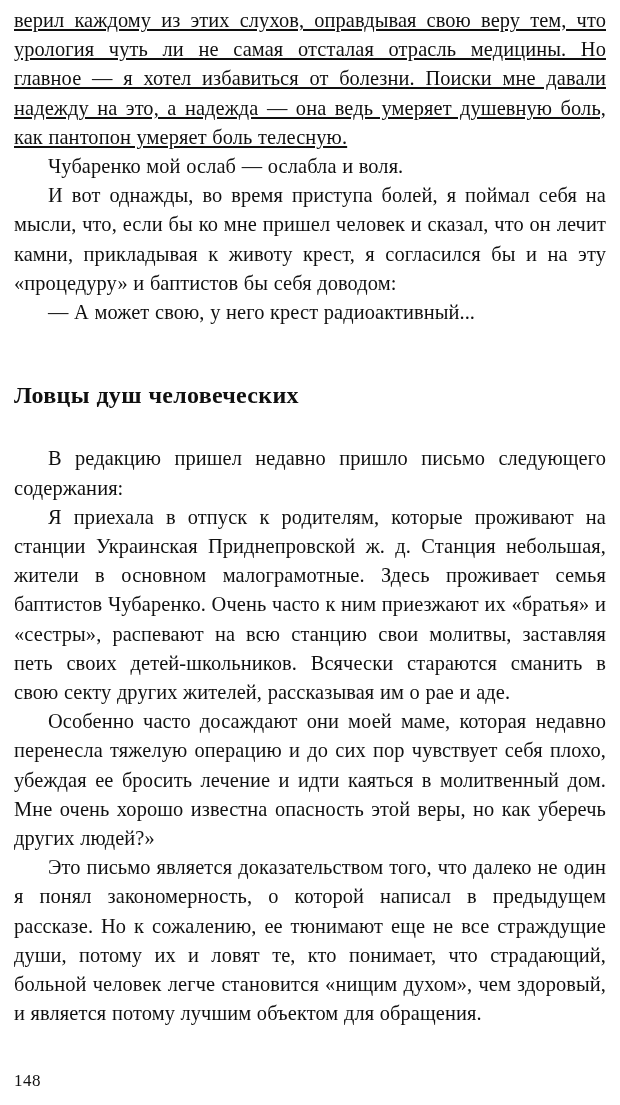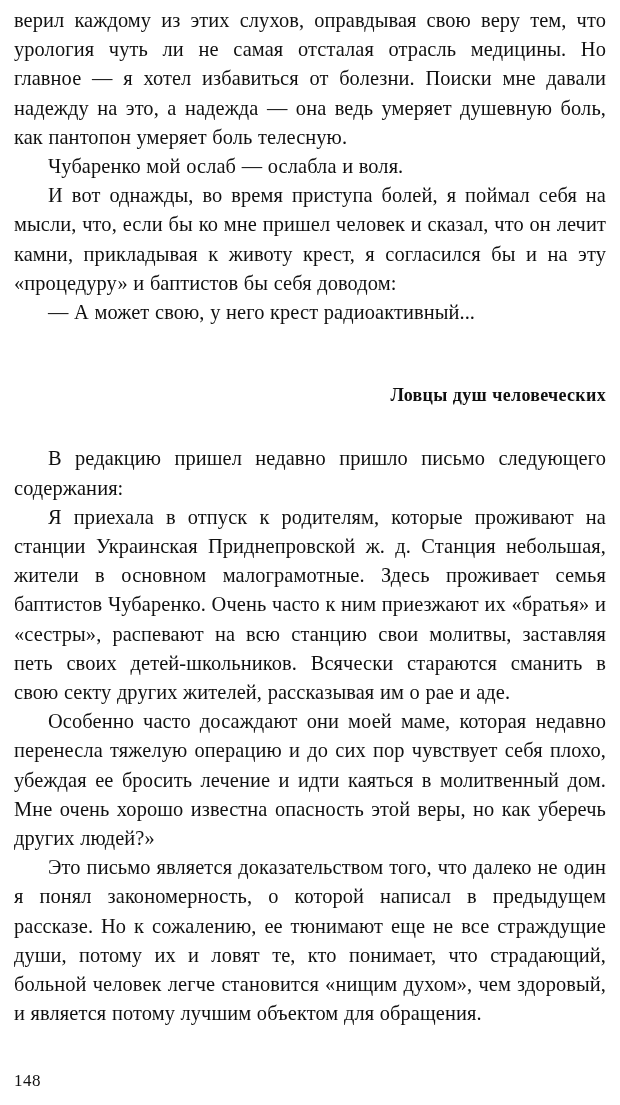--- a/index.html
+++ b/index.html
@@ -30,32 +30,32 @@
     text-justify: inter-word;
     letter-spacing: 0.1px;
     word-spacing: 0.4px;
   }
   .para {
     margin: 0;
     text-indent: 34px;
   }
   .para.noindent {
     text-indent: 0;
+    text-decoration: underline;
   }
   .blockquote-open {
     text-indent: 34px;
   }
   .dash-line {
     text-indent: 34px;
   }
   .section-title {
     margin: 0;
-    font-size: 18px;
+    font-size: 24px;
     font-weight: bold;
-    text-align: right;
     letter-spacing: 0.3px;
   }
   .gap-before-title {
     height: 54px;
   }
   .gap-after-title {
     height: 34px;
   }
   .folio {
     position: absolute;

